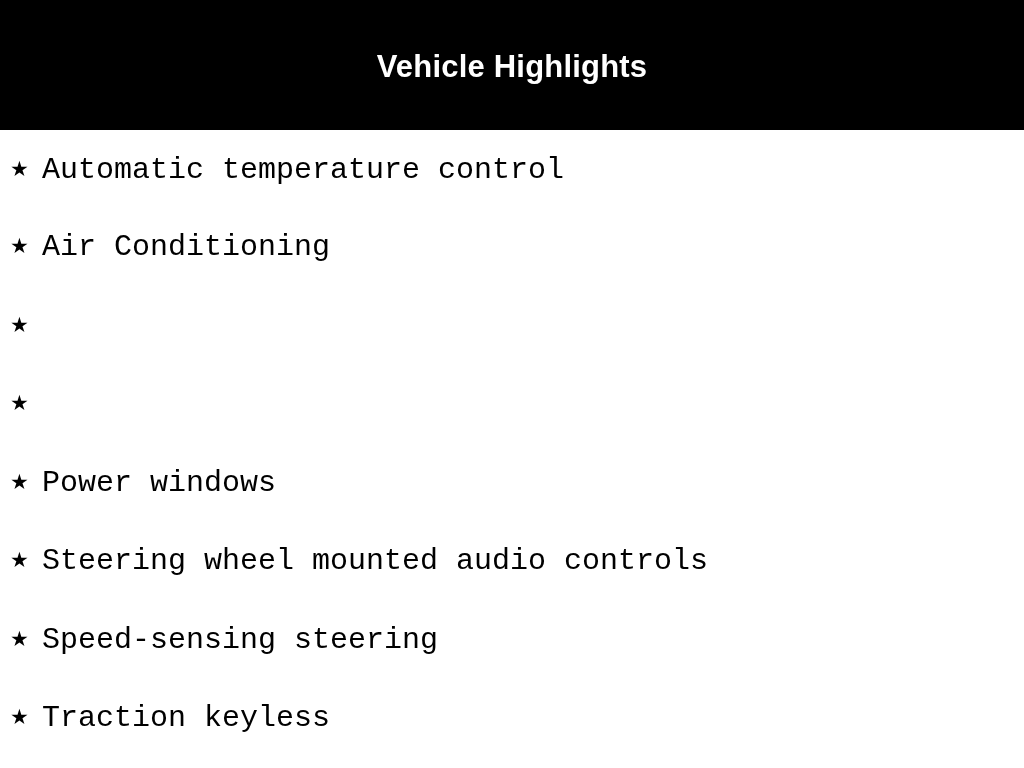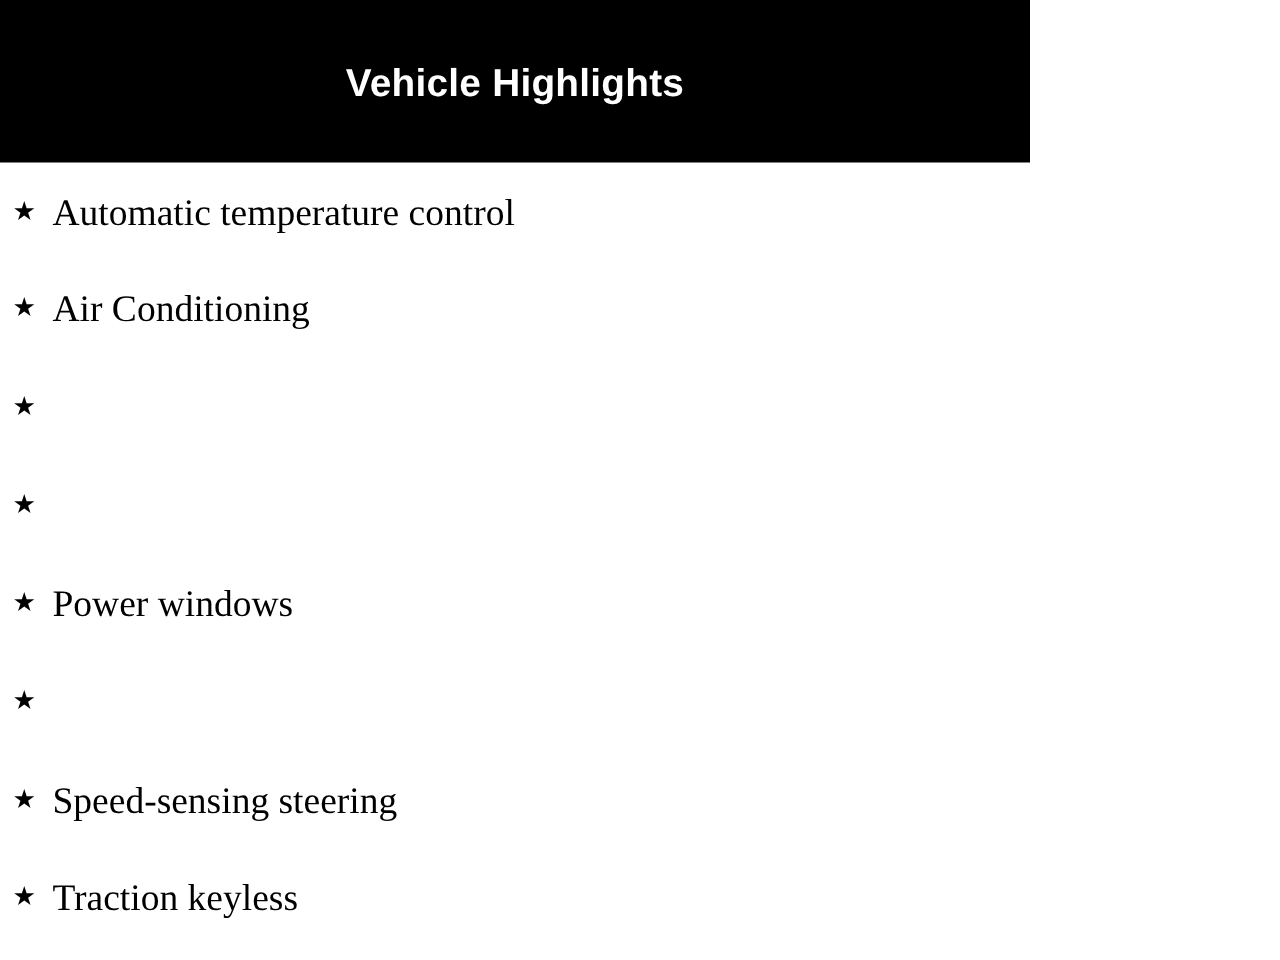--- a/index.html
+++ b/index.html
@@ -19,21 +19,21 @@
     width: 1024px;
     height: 768px;
     background: #ffffff;
   }
 
   
   .header-bar {
     position: absolute;
     left: 0;
     top: 0;
-    width: 824px;
+    width: 1024px;
     height: 130px;
     background: #000000;
     display: flex;
     align-items: center;
     justify-content: center;
     box-sizing: border-box;
   }
   .header-title {
     color: #ffffff;
     font-family: "Liberation Sans", sans-serif;
@@ -75,21 +75,21 @@
     font-family: "DejaVu Sans", sans-serif;
     font-size: 21px;
     line-height: 1;
     text-align: left;
     position: relative;
     top: -1px;
   }
   .highlight-label {
     flex: 0 1 auto;
     color: #000000;
-    font-family: Liberation Serif, serif;
+    font-family: Liberation Mono, monospace;
     font-size: 30px;
     font-weight: normal;
     line-height: 1.05;
     white-space: nowrap;
   }
 </style>
 </head>
 <body>
 
 <div class="page">
@@ -118,20 +118,21 @@
       <span class="bullet-star">★</span>
     </li>
 
     <li class="highlight-item">
       <span class="bullet-star">★</span>
       <span class="highlight-label">Power windows</span>
     </li>
 
     <li class="highlight-item">
       <span class="bullet-star">★</span>
+      <span class="highlight-label">Steering wheel mounted audio controls</span>
     </li>
 
     <li class="highlight-item">
       <span class="bullet-star">★</span>
       <span class="highlight-label">Speed-sensing steering</span>
     </li>
 
     <li class="highlight-item">
       <span class="bullet-star">★</span>
       <span class="highlight-label">Traction keyless</span>

